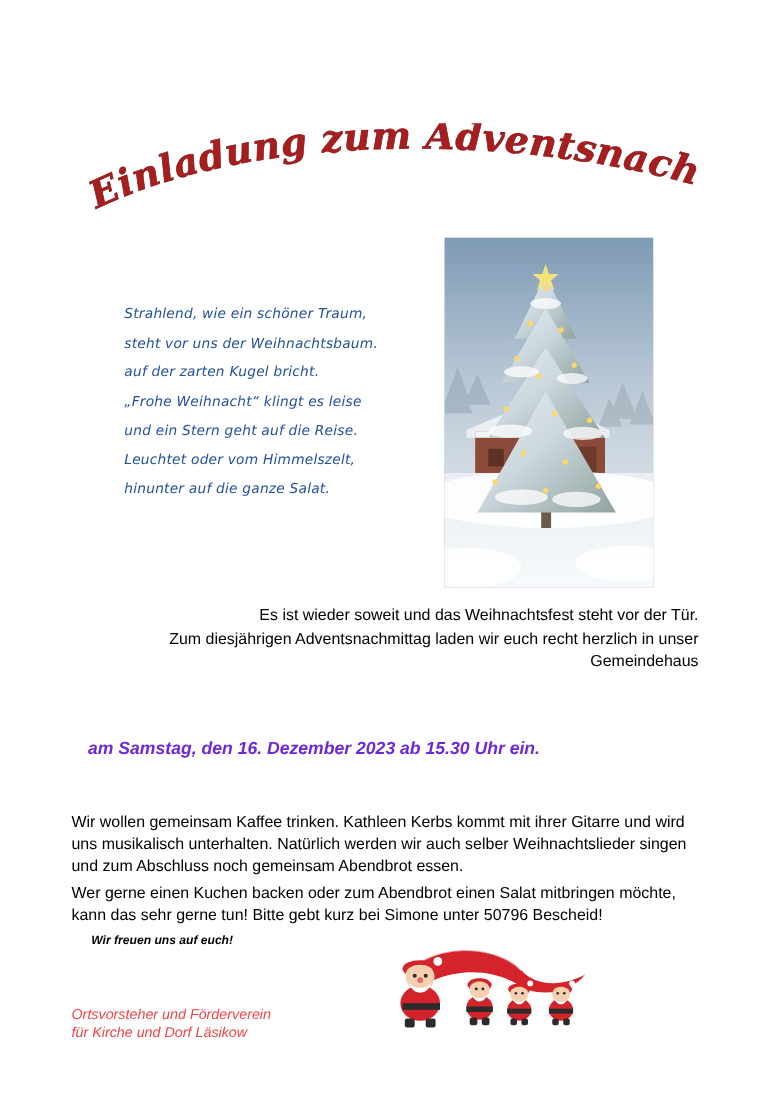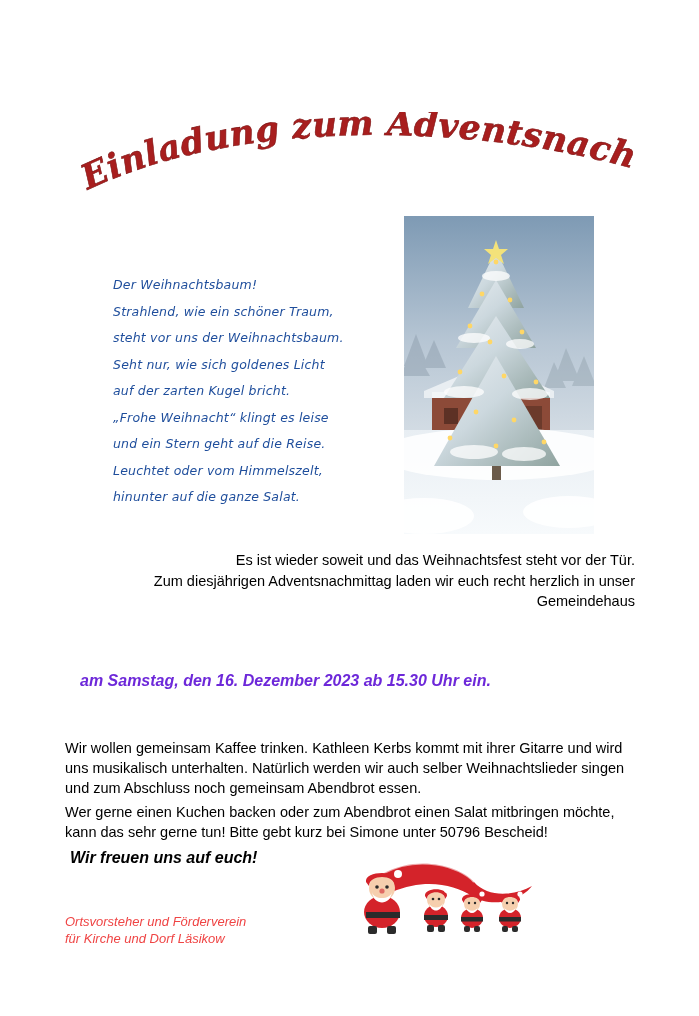--- a/index.html
+++ b/index.html
@@ -97,23 +97,23 @@
     top: 738px;
     width: 580px;
   }
   #para3 {
     left: 65px;
     top: 802px;
     width: 570px;
   }
   #closing {
     position: absolute;
-    left: 70px;
+    left: 83px;
     top: 849px;
-    font-size: 16px;
+    font-size: 11px;
     font-weight: bold;
     font-style: italic;
   }
   #signature {
     position: absolute;
     left: 65px;
     top: 913px;
     font-size: 13px;
     font-style: italic;
     line-height: 17px;
@@ -140,24 +140,22 @@
     </defs>
     <text class="headline-text">
       <textPath href="#arcPath" startOffset="0">
         <tspan id="headline-tspan">Einladung zum Adventsnachmittag</tspan>
       </textPath>
     </text>
   </svg>
 </div>
 
 <div class="poem">
-  <div>Der Weihnachtsbaum!</div>
   <div>Strahlend, wie ein schöner Traum,</div>
   <div>steht vor uns der Weihnachtsbaum.</div>
-  <div>Seht nur, wie sich goldenes Licht</div>
   <div>auf der zarten Kugel bricht.</div>
   <div>„Frohe Weihnacht“ klingt es leise</div>
   <div>und ein Stern geht auf die Reise.</div>
   <div>Leuchtet oder vom Himmelszelt,</div>
   <div>hinunter auf die ganze Salat.</div>
 </div>
 
 <div class="photo">
   <svg width="190" height="318" viewBox="0 0 190 318" xmlns="http://www.w3.org/2000/svg">
     <defs>

